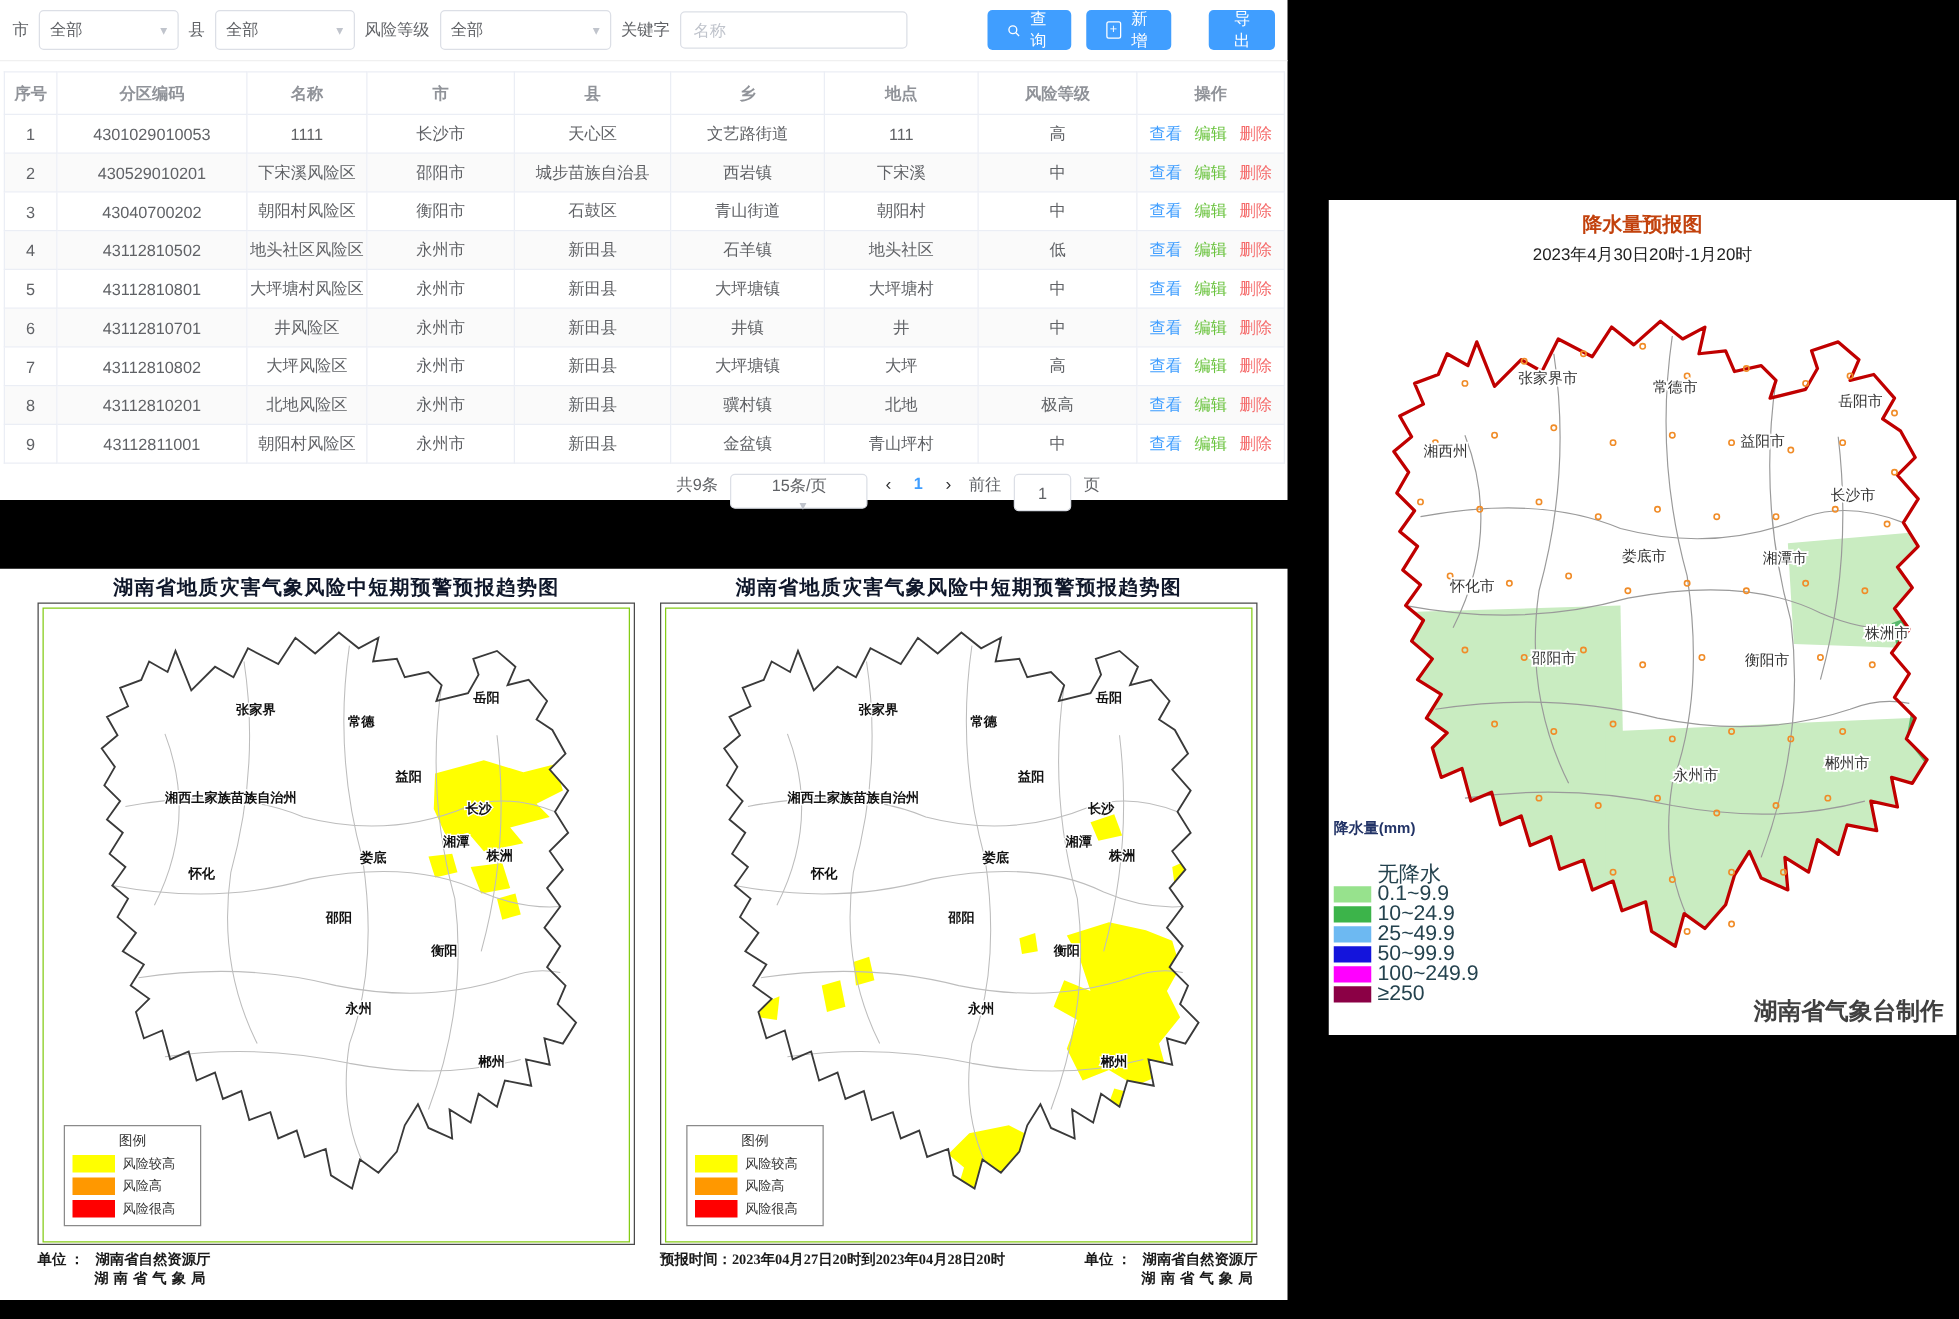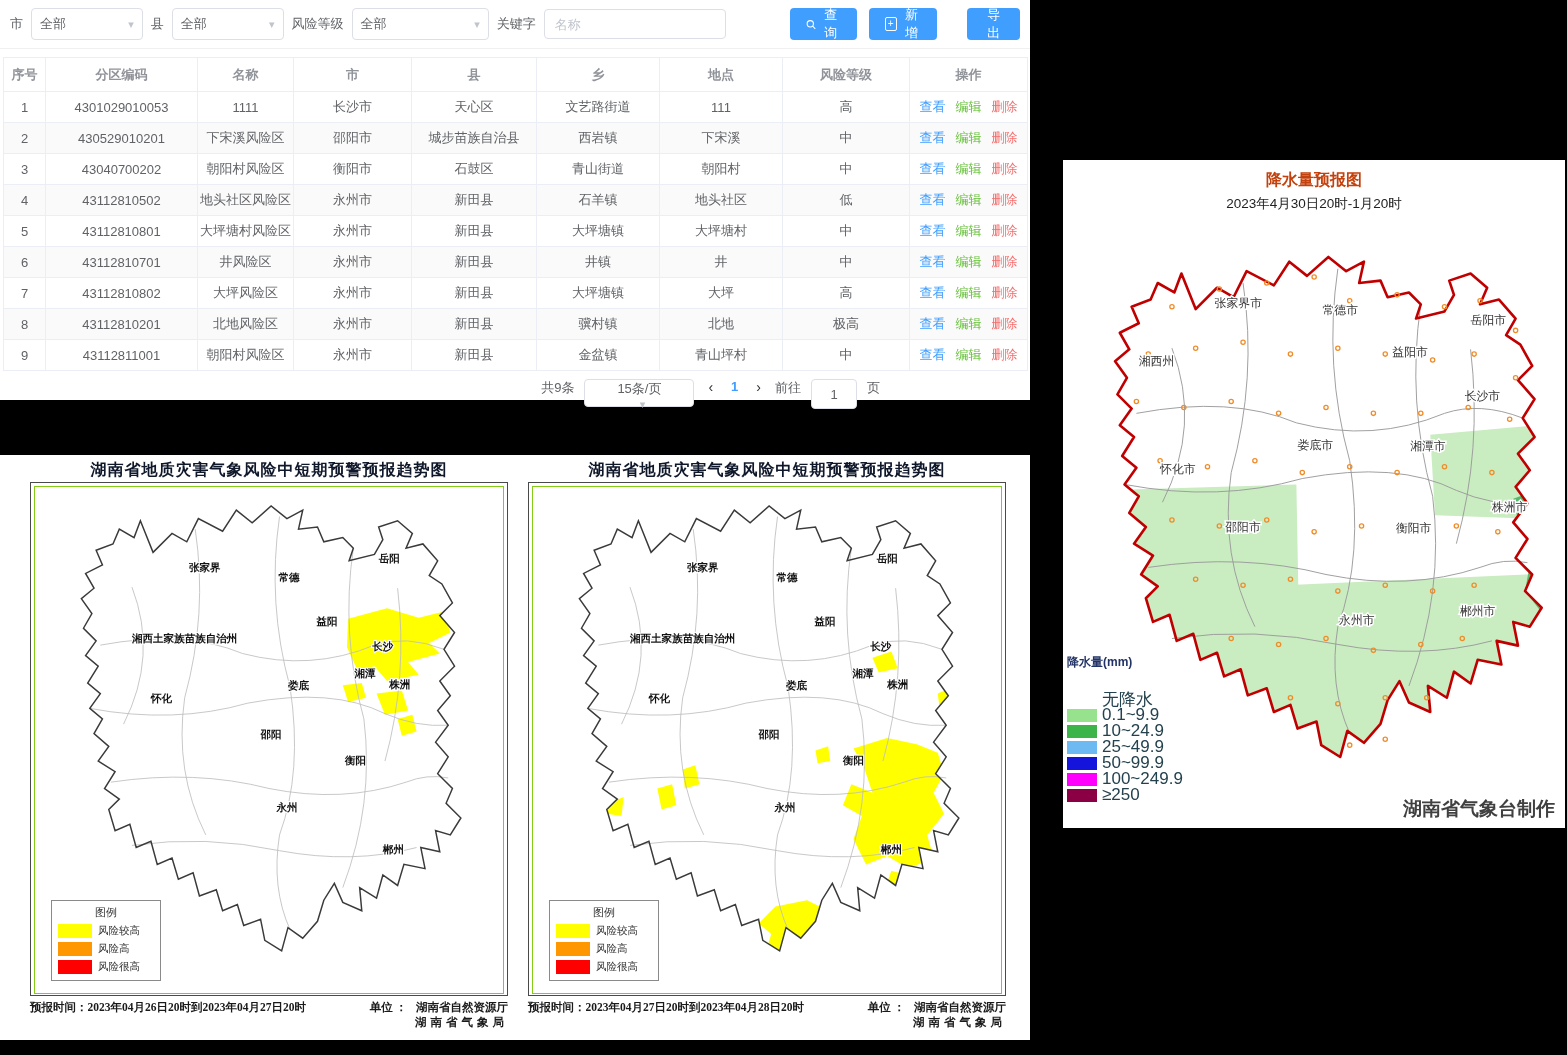--- a/index.html
+++ b/index.html
@@ -341,21 +341,20 @@
               </div>
               <div class="lg-item">
                 <span class="lg-swatch" style="background: rgb(255, 0, 0);"></span>
                 <span class="lg-label">风险很高</span>
               </div>
             </div>
       </div>
     </div>
       </div>
     <div class="tm-footer">
-      <span>预报时间：2023年04月26日20时到2023年04月27日20时</span>
       <span class="tm-unit">
         <span>单位 ：</span>
         <span class="tm-unit-lines">
           <span>湖南省自然资源厅</span><br>
           <span class="tm-unit-l2">湖南省气象局</span>
         </span>
       </span>
     </div>
   </section>
 

